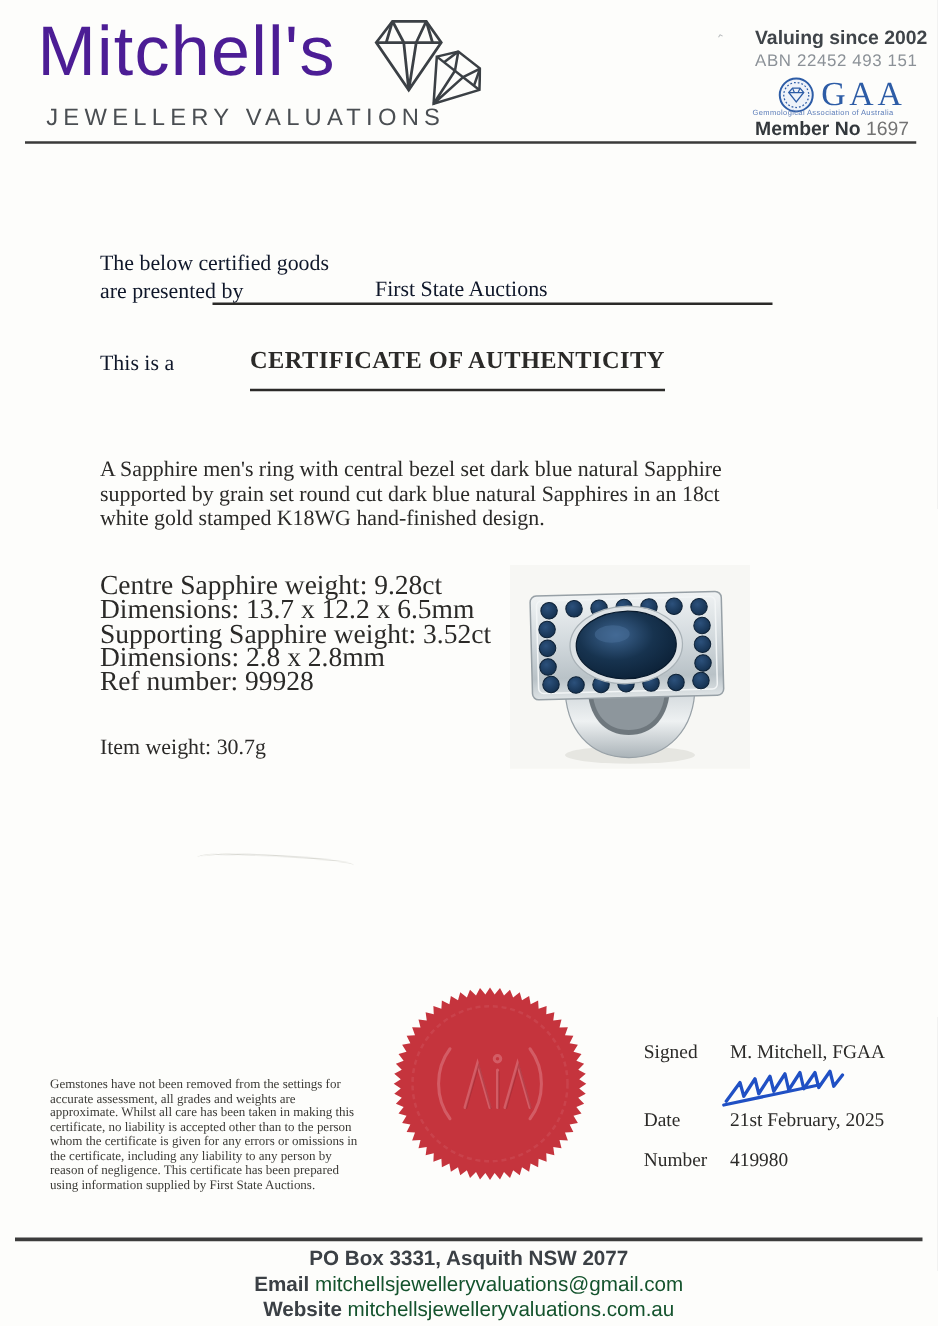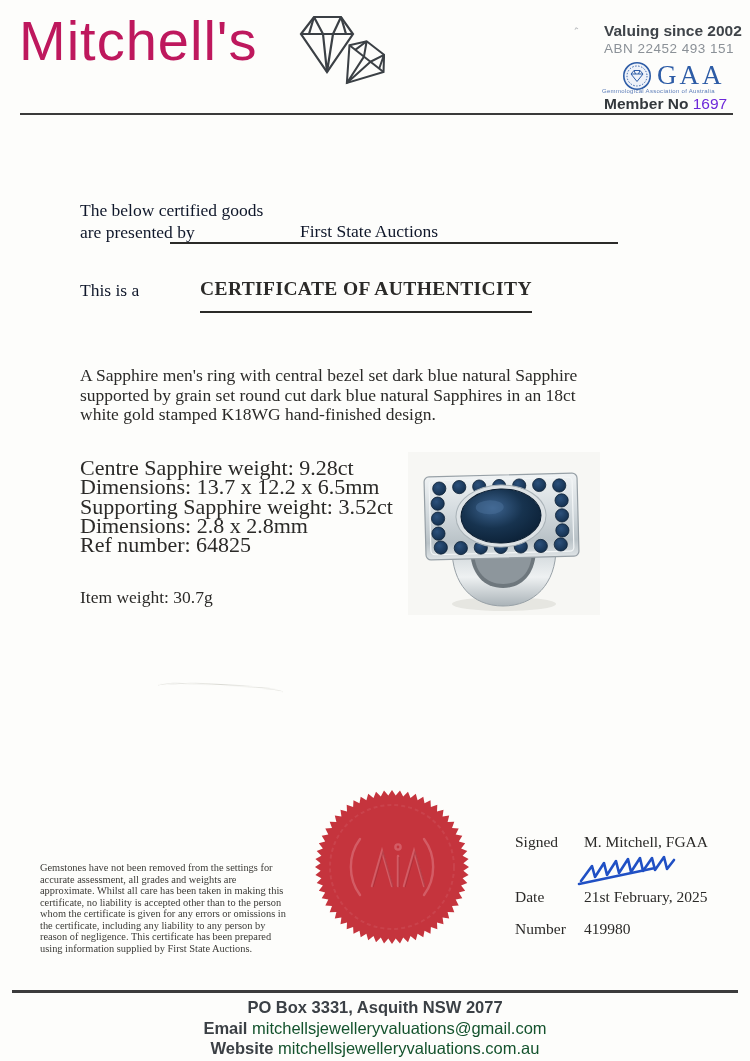--- a/index.html
+++ b/index.html
@@ -6,40 +6,40 @@
   html,body { background:#e9e9e9; }
   .page {
     position:relative; width:750px; height:1061px;
     background:#fdfdfb; overflow:hidden;
     font-family:"Liberation Serif", serif; color:#2b2a28;
   }
   .abs { position:absolute; }
 
   
   .brand-name {
-    left:19px; top:8px; font-family:"Liberation Sans", sans-serif;
-    font-weight:400; font-size:56px; letter-spacing:1px; color:#be185d;
+    left:30px; top:8px; font-family:"Liberation Sans", sans-serif;
+    font-weight:400; font-size:56px; letter-spacing:1px; color:#4c1d95;
   }
   .brand-subtitle {
     left:37px; top:84px; font-family:"Liberation Sans", sans-serif;
     font-size:19px; letter-spacing:4.2px; color:#4a4e52;
   }
   .diamonds { left:293px; top:10px; }
   .valuing { left:604px; top:22px; font-family:"Liberation Sans", sans-serif;
     font-weight:bold; font-size:15.5px; color:#3f4449; }
   .abn { left:604px; top:41px; font-family:"Liberation Sans", sans-serif;
     font-size:13.5px; color:#8b9197; letter-spacing:0.5px; }
   .gaa-row { left:622px; top:60px; display:flex; align-items:center; gap:5px;text-align:right; }
   .gaa-text { font-family:"Liberation Serif", serif; font-size:27px;
     letter-spacing:3px; color:#2d5ca6; }
   .gaa-full { left:602px; top:88px; font-family:"Liberation Sans", sans-serif;
     font-size:6px; color:#5b7cb8; letter-spacing:0.3px; }
   .member { left:604px; top:95px; font-family:"Liberation Sans", sans-serif;
     font-size:15.5px; color:#33383c; font-weight:bold; }
-  .member .num { font-weight:400; color:#6d28d9; }
+  .member .num { font-weight:400; color:#737373; }
   .stray-mark { left:573px; top:26px; font-family:"Liberation Sans", sans-serif;
     font-size:9px; color:#b9bcbe; transform:rotate(-15deg); }
   .rule-top { left:20px; top:113px; width:713px; height:2px; background:#3a3a3a; }
 
   
   .serif-line { font-size:17.5px; color:#0f172a; }
   .line1 { left:80px; top:200px; }
   .line2 { left:80px; top:222px; }
   .presenter { left:300px; top:221px; }
   .presenter-line { left:170px; top:242px; width:448px; height:1.5px; background:#2b2a28; }
@@ -85,20 +85,21 @@
     font-family:"Liberation Sans", sans-serif; font-size:16.5px; line-height:20.5px; }
   .footer .bold { font-weight:bold; color:#3b4045; }
   .footer .gray { color:#14532d; }
 </style>
 </head>
 <body>
 
 <div class="page">
 
   <div class="abs brand-name">Mitchell's</div>
+  <div class="abs brand-subtitle">JEWELLERY VALUATIONS</div>
 
   <svg class="abs diamonds" width="92" height="92" viewBox="0 0 92 92">
     <g fill="none" stroke="#3b4045" stroke-width="2.2" stroke-linejoin="miter">
 
       <g>
         <path d="M8,24 L21,7 L48,7 L60,24 L34,62 Z"></path>
         <path d="M8,24 L60,24"></path>
         <path d="M21,7 L16,24 M21,7 L30,24 M48,7 L40,24 M48,7 L53,24"></path>
         <path d="M30,24 L34,62 M40,24 L34,62"></path>
       </g>
@@ -142,21 +143,21 @@
   <div class="abs serif-line thisisa">This is a</div>
   <div class="abs cert-title">CERTIFICATE OF AUTHENTICITY</div>
 
   <div class="abs description">A Sapphire men's ring with central bezel set dark blue natural Sapphire supported by grain set round cut dark blue natural Sapphires in an 18ct white gold  stamped K18WG hand-finished design.</div>
 
   <div class="abs details">
     <div>Centre Sapphire weight: 9.28ct</div>
     <div>Dimensions: 13.7 x 12.2 x 6.5mm</div>
     <div>Supporting Sapphire weight: 3.52ct</div>
     <div>Dimensions: 2.8 x 2.8mm</div>
-    <div>Ref number: 64825</div>
+    <div>Ref number: 99928</div>
   </div>
   <div class="abs item-weight">Item weight: 30.7g</div>
 
   <div class="abs ring-photo">
     <svg width="192" height="163" viewBox="0 0 192 163">
       <defs>
         <linearGradient id="metal" x1="0" y1="0" x2="0" y2="1">
           <stop offset="0" stop-color="#f0f3f4"></stop>
           <stop offset="0.45" stop-color="#d2d9dd"></stop>
           <stop offset="0.8" stop-color="#b9c2c7"></stop>

